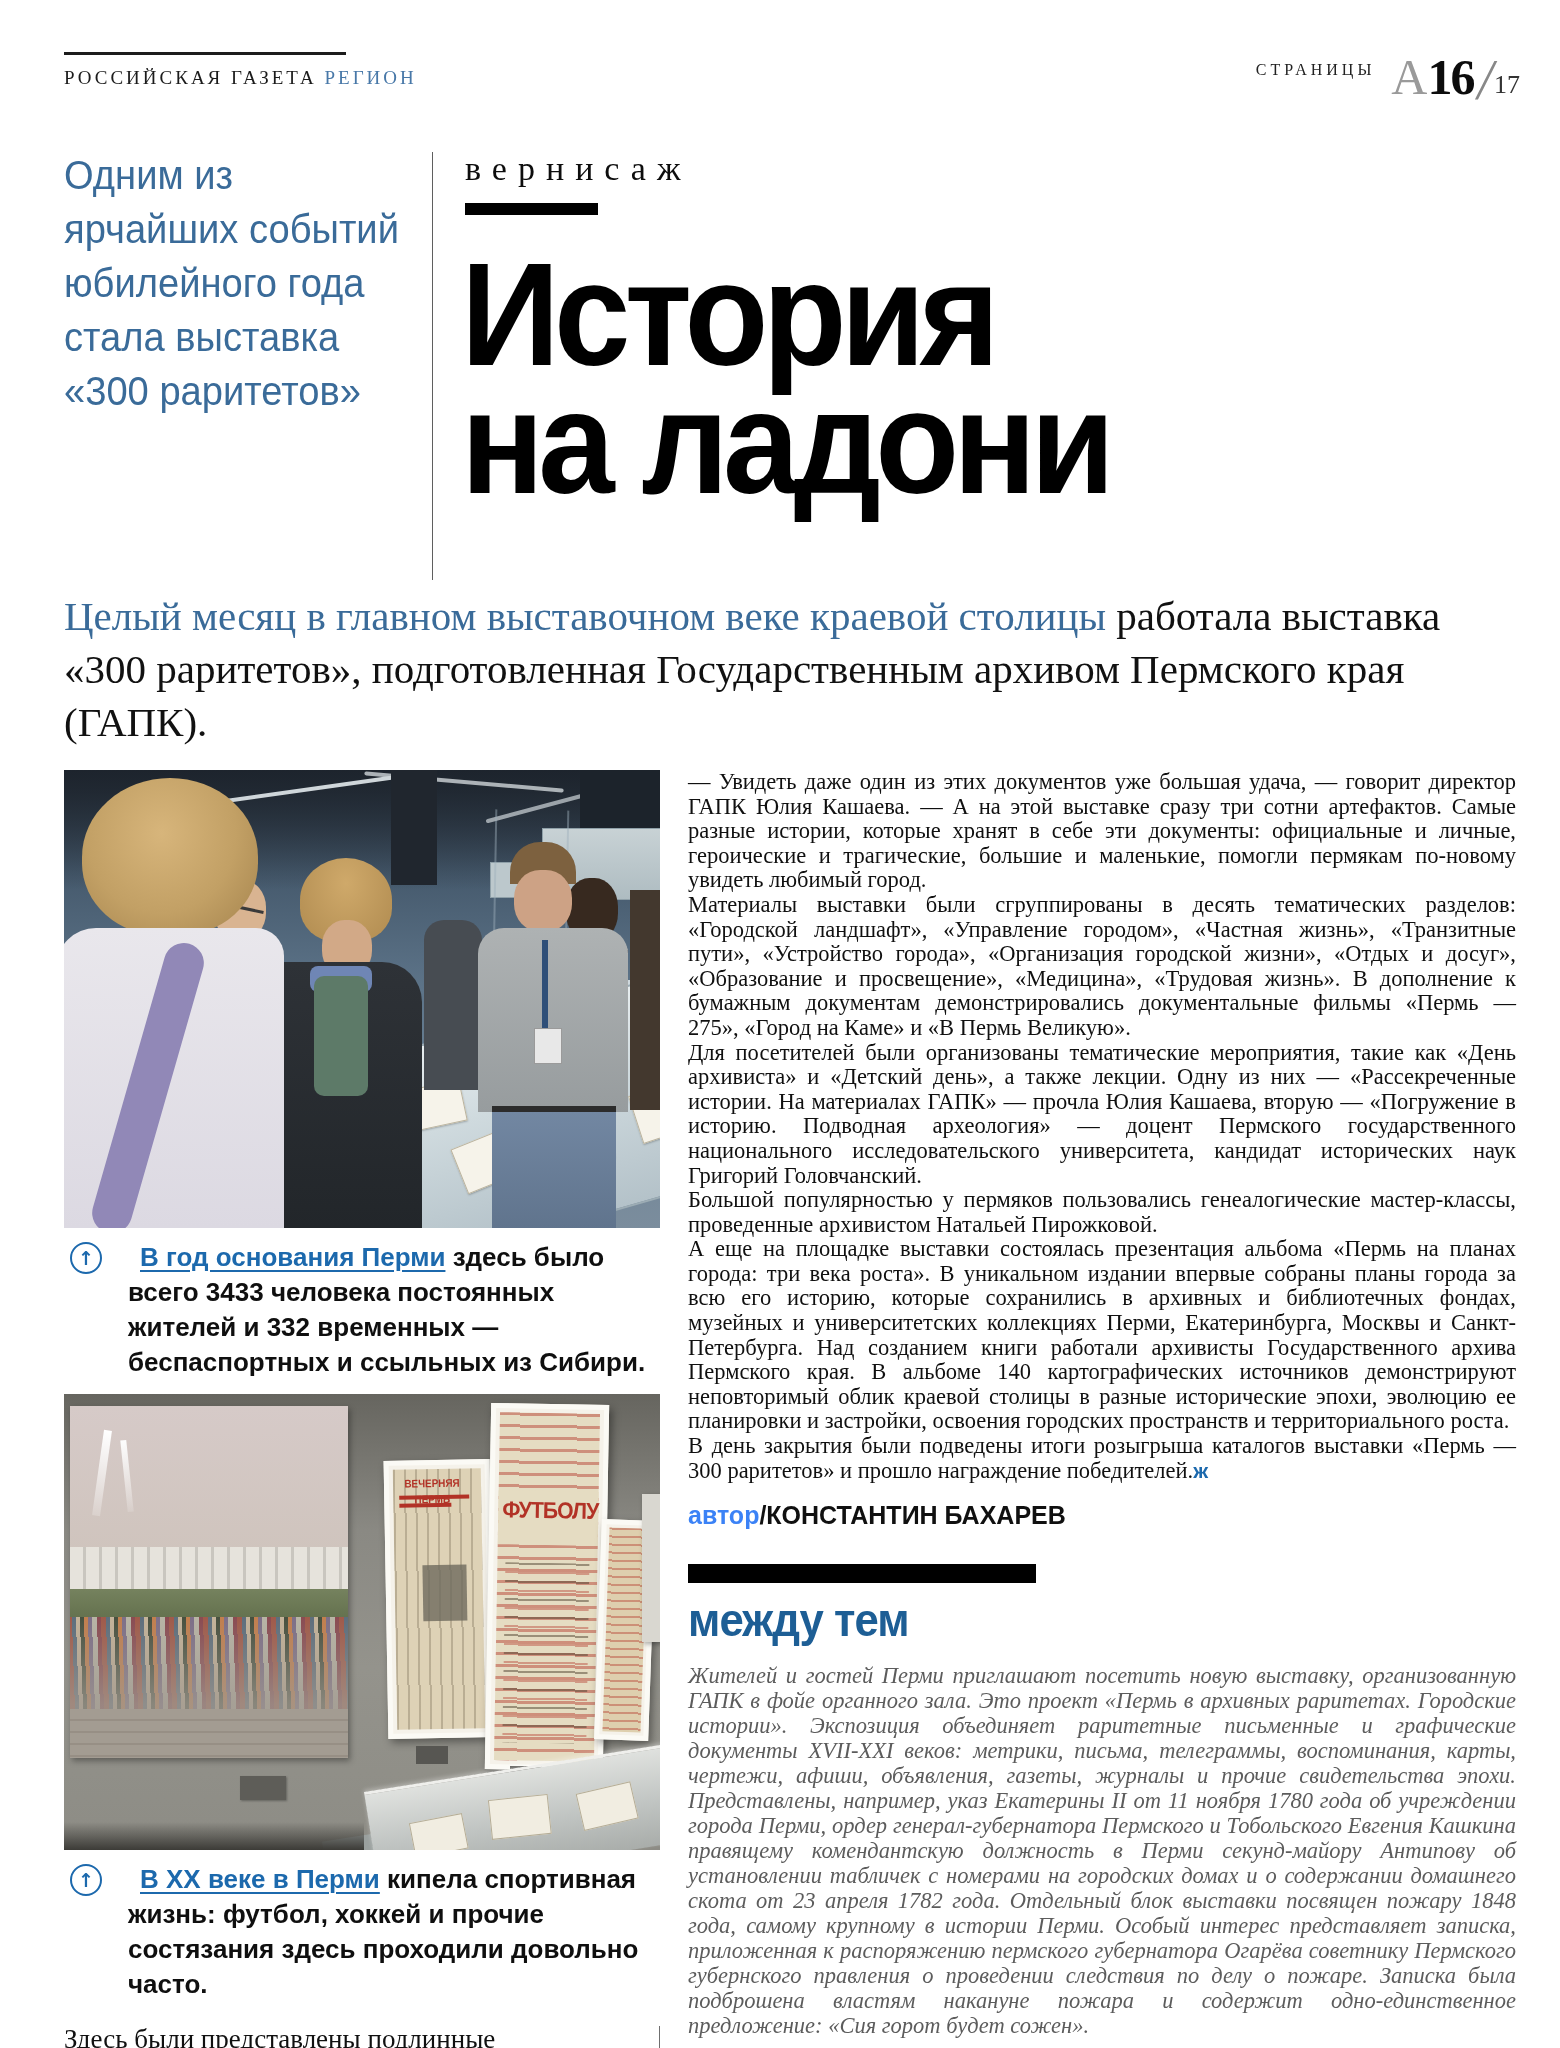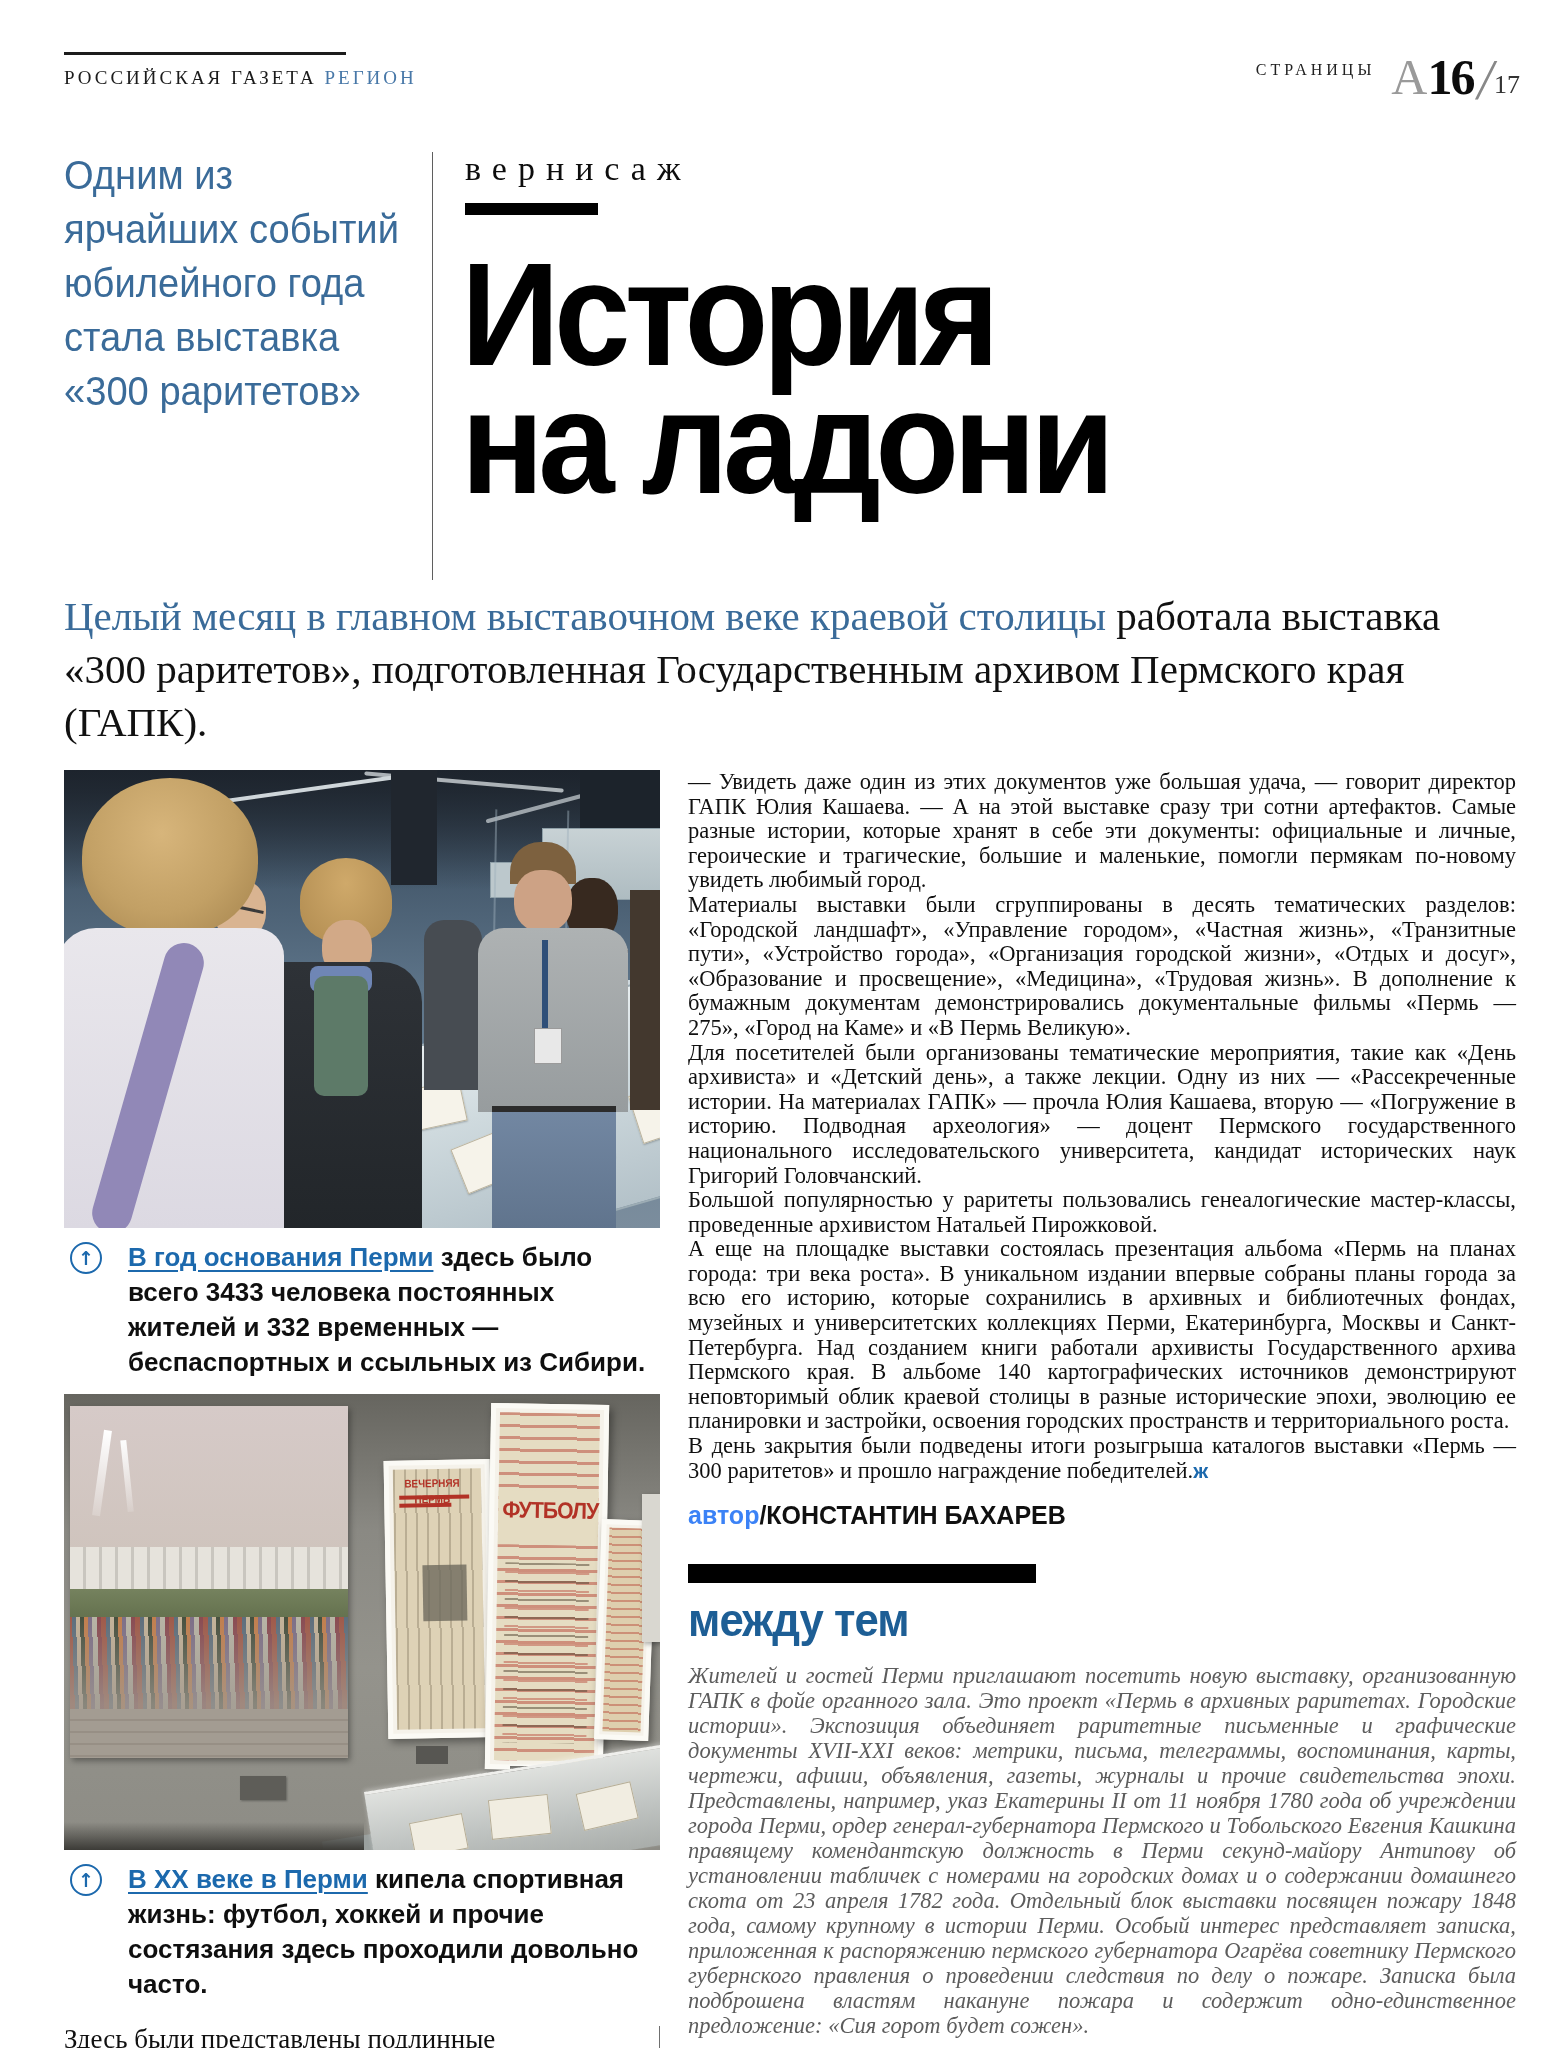--- a/index.html
+++ b/index.html
@@ -126,21 +126,21 @@
   .p2-case-doc{background:#f1ede1;border:1px solid #b5ad97;}
   .p2-case2{left:262px;top:438px;width:120px;height:60px;background:#9aa09e;transform:rotate(-9deg);}
   .p2-floor{left:0;top:428px;width:300px;height:28px;background:linear-gradient(180deg,rgba(40,39,36,0),#3c3b37);}
 
   
   .caption{position:relative;margin:12px 0 10px 0;padding-left:64px;font-family:"Liberation Sans",sans-serif;
            font-weight:bold;font-size:26px;line-height:35px;color:#0f0f0f;}
   .cap-icon{position:absolute;left:6px;top:2px;width:28px;height:28px;border:2px solid #1c69ad;border-radius:50%;
             color:#1c69ad;font-size:19px;line-height:28px;text-align:center;font-weight:bold;
             font-family:"DejaVu Sans",sans-serif;}
-  .cap-link{color:#1c69ad;text-decoration:underline;text-underline-offset:4px;text-decoration-thickness:2px;cursor:pointer;}
+  .cap-link{color:#1c69ad;text-decoration:underline;text-underline-offset:4px;text-decoration-thickness:2px;cursor:pointer;margin-left:12px;}
 
   
   .note{position:relative;margin-top:20px;padding-right:52px;font-size:27px;line-height:35px;color:#101010;}
   .note-rule{position:absolute;right:0;top:4px;height:180px;width:1px;background:#6f6f6f;}
 
   
   .right-col p.body{margin:0;font-size:22.5px;line-height:24.6px;text-align:justify;color:#101010;}
   .endmark{color:#1c69ad;font-weight:bold;font-family:"Liberation Sans",sans-serif;font-size:21px;}
   .author{margin-top:18px;font-family:"Liberation Sans",sans-serif;font-size:25px;font-weight:bold;color:#101010;letter-spacing:0;}
   .author .author-label{color:#3b82f6;}
@@ -281,21 +281,21 @@
       <div class="note">
         <span>Здесь были представлены подлинные документы, рассказывающие об истории города и его жителях за прошедшие 300 лет. Большинство из них — настоящие раритеты, уникальные, редкие, существующие в единственном экземпляре и почти не покидающие архивные хранилища.</span>
         <div class="note-rule"></div>
       </div>
     </div>
 
     <div class="right-col">
       <p class="body">— Увидеть даже один из этих документов уже большая удача, — говорит директор ГАПК Юлия Кашаева. — А на этой выставке сразу три сотни артефактов. Самые разные истории, которые хранят в себе эти документы: официальные и личные, героические и трагические, большие и маленькие, помогли пермякам по-новому увидеть любимый город.</p>
       <p class="body">Материалы выставки были сгруппированы в десять тематических разделов: «Городской ландшафт», «Управление городом», «Частная жизнь», «Транзитные пути», «Устройство города», «Организация городской жизни», «Отдых и досуг», «Образование и просвещение», «Медицина», «Трудовая жизнь». В дополнение к бумажным документам демонстрировались документальные фильмы «Пермь — 275», «Город на Каме» и «В Пермь Великую».</p>
       <p class="body">Для посетителей были организованы тематические мероприятия, такие как «День архивиста» и «Детский день», а также лекции. Одну из них — «Рассекреченные истории. На материалах ГАПК» — прочла Юлия Кашаева, вторую — «Погружение в историю. Подводная археология» — доцент Пермского государственного национального исследовательского университета, кандидат исторических наук Григорий Головчанский.</p>
-      <p class="body">Большой популярностью у раритеты пользовались генеалогические мастер-классы, проведенные архивистом Натальей Пирожковой.</p>
+      <p class="body">Большой популярностью у пермяков пользовались генеалогические мастер-классы, проведенные архивистом Натальей Пирожковой.</p>
       <p class="body">А еще на площадке выставки состоялась презентация альбома «Пермь на планах города: три века роста». В уникальном издании впервые собраны планы города за всю его историю, которые сохранились в архивных и библиотечных фондах, музейных и университетских коллекциях Перми, Екатеринбурга, Москвы и Санкт-Петербурга. Над созданием книги работали архивисты Государственного архива Пермского края. В альбоме 140 картографических источников демонстрируют неповторимый облик краевой столицы в разные исторические эпохи, эволюцию ее планировки и застройки, освоения городских пространств и территориального роста.</p>
       <p class="body"><span>В день закрытия были подведены итоги розыгрыша каталогов выставки «Пермь — 300 раритетов» и прошло награждение победителей.</span><span class="endmark">ж</span></p>
 
       <div class="author">
         <span class="author-label">автор</span><span>/</span><span>КОНСТАНТИН БАХАРЕВ</span>
       </div>
 
       <div class="between-bar"></div>
       <div class="between-head">между тем</div>
       <p class="between-text">Жителей и гостей Перми приглашают посетить новую выставку, организованную ГАПК в фойе органного зала. Это проект «Пермь в архивных раритетах. Городские истории». Экспозиция объединяет раритетные письменные и графические документы XVII-XXI веков: метрики, письма, телеграммы, воспоминания, карты, чертежи, афиши, объявления, газеты, журналы и прочие свидетельства эпохи. Представлены, например, указ Екатерины II от 11 ноября 1780 года об учреждении города Перми, ордер генерал-губернатора Пермского и Тобольского Евгения Кашкина правящему комендантскую должность в Перми секунд-майору Антипову об установлении табличек с номерами на городских домах и о содержании домашнего скота от 23 апреля 1782 года. Отдельный блок выставки посвящен пожару 1848 года, самому крупному в истории Перми. Особый интерес представляет записка, приложенная к распоряжению пермского губернатора Огарёва советнику Пермского губернского правления о проведении следствия по делу о пожаре. Записка была подброшена властям накануне пожара и содержит одно-единственное предложение: «Сия горот будет сожен».</p>

